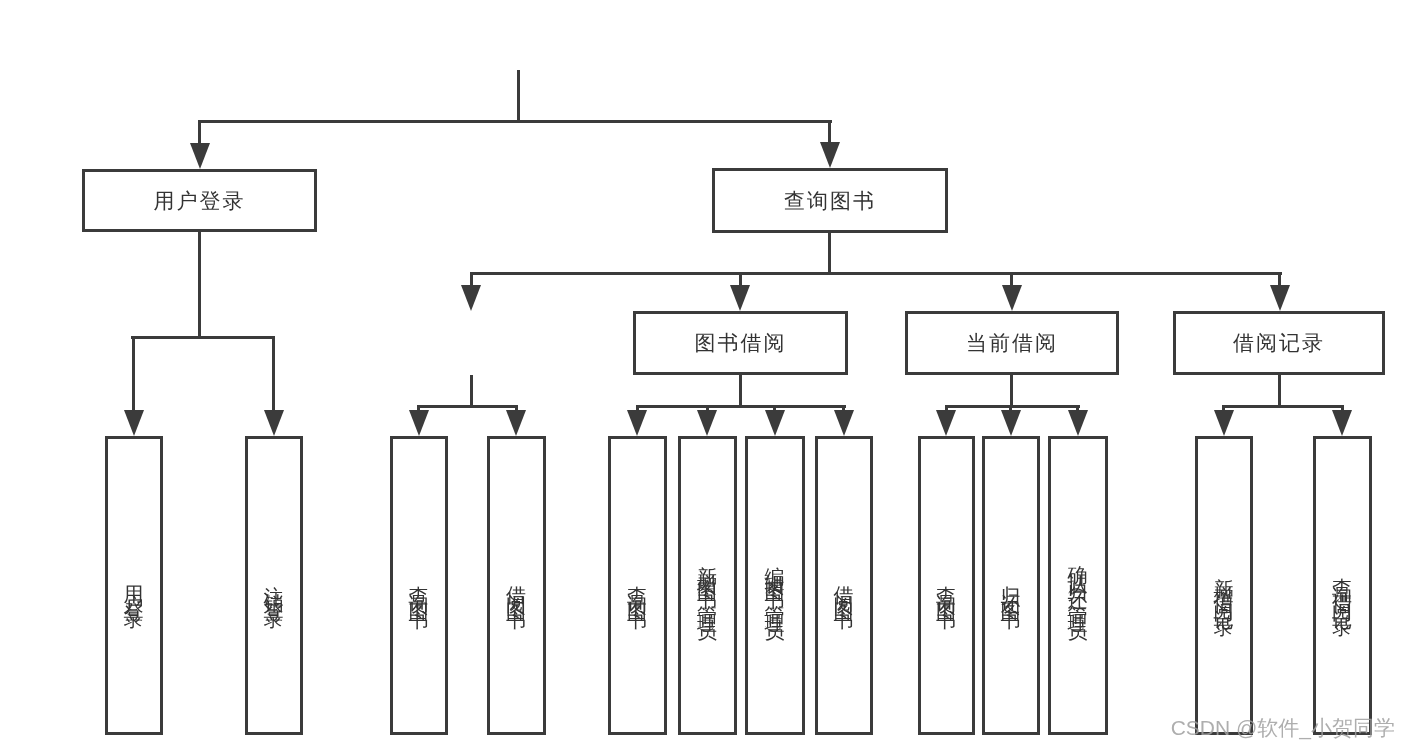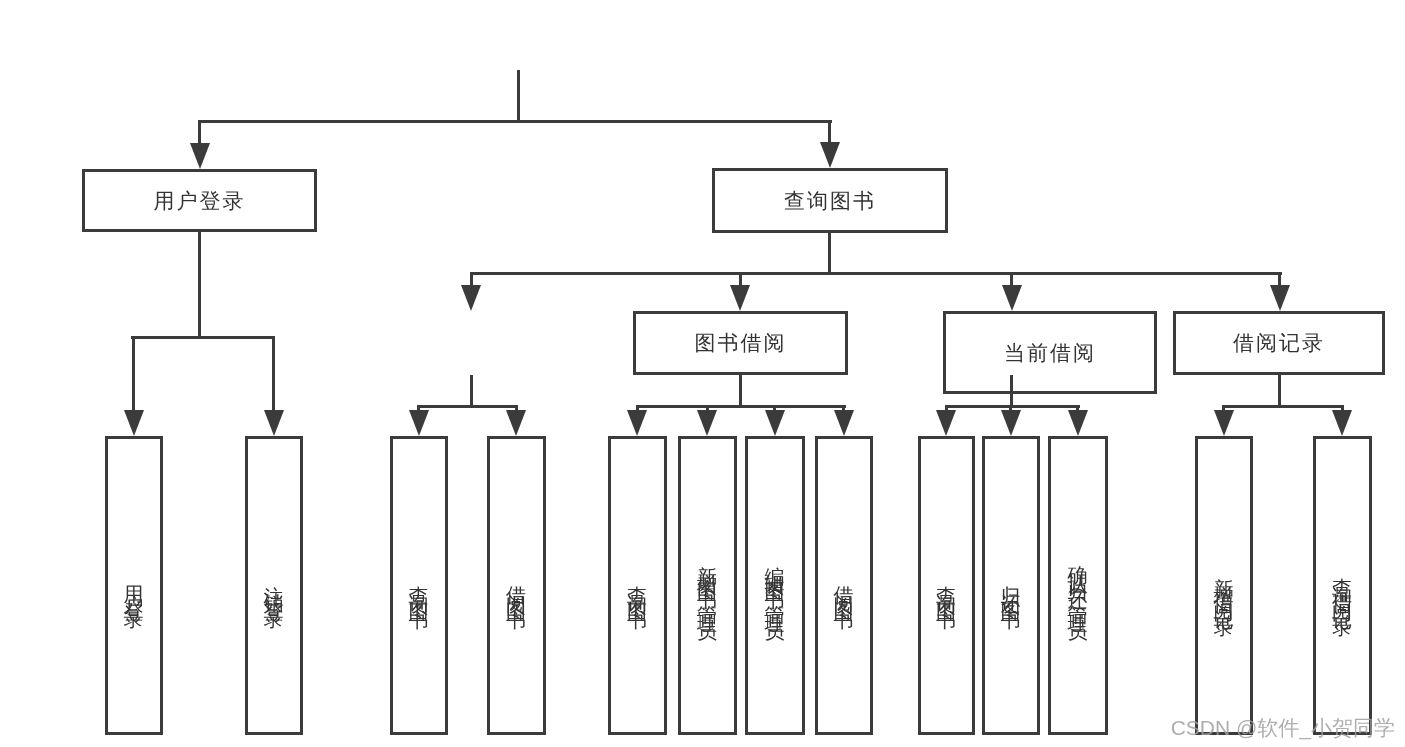--- a/index.html
+++ b/index.html
@@ -70,21 +70,21 @@
   <div class="vline" style="left:739px;top:272px;height:15px;"></div>
   <div class="arrow" style="left:730px;top:285px;"></div>
   <div class="vline" style="left:1010px;top:272px;height:15px;"></div>
   <div class="arrow" style="left:1002px;top:285px;"></div>
   <div class="vline" style="left:1278px;top:272px;height:15px;"></div>
   <div class="arrow" style="left:1270px;top:285px;"></div>
 
   <div class="node" style="left:633px;top:311px;width:215px;height:64px;">
     <span class="h-label">图书借阅</span>
   </div>
-  <div class="node" style="left:943px;top:311px;width:214px;height:83px;">
+  <div class="node" style="left:905px;top:311px;width:214px;height:64px;">
     <span class="h-label">当前借阅</span>
   </div>
   <div class="node" style="left:1173px;top:311px;width:212px;height:64px;">
     <span class="h-label">借阅记录</span>
   </div>
 
   <div class="vline" style="left:470px;top:375px;height:33px;"></div>
   <div class="hline" style="left:417px;top:405px;width:101px;"></div>
   <div class="vline" style="left:417px;top:405px;height:7px;"></div>
   <div class="arrow" style="left:409px;top:410px;"></div>

